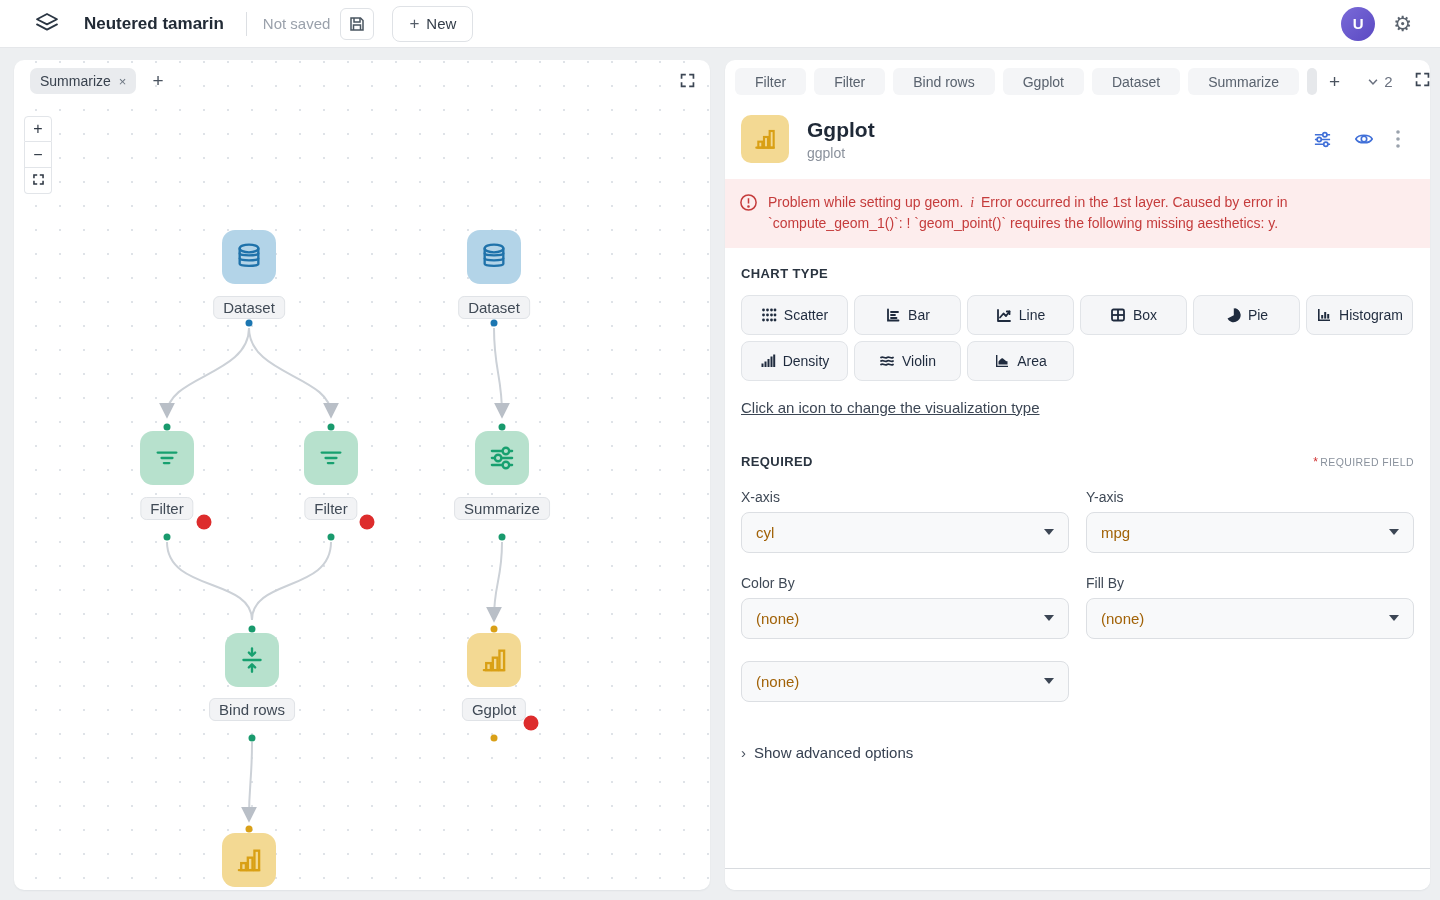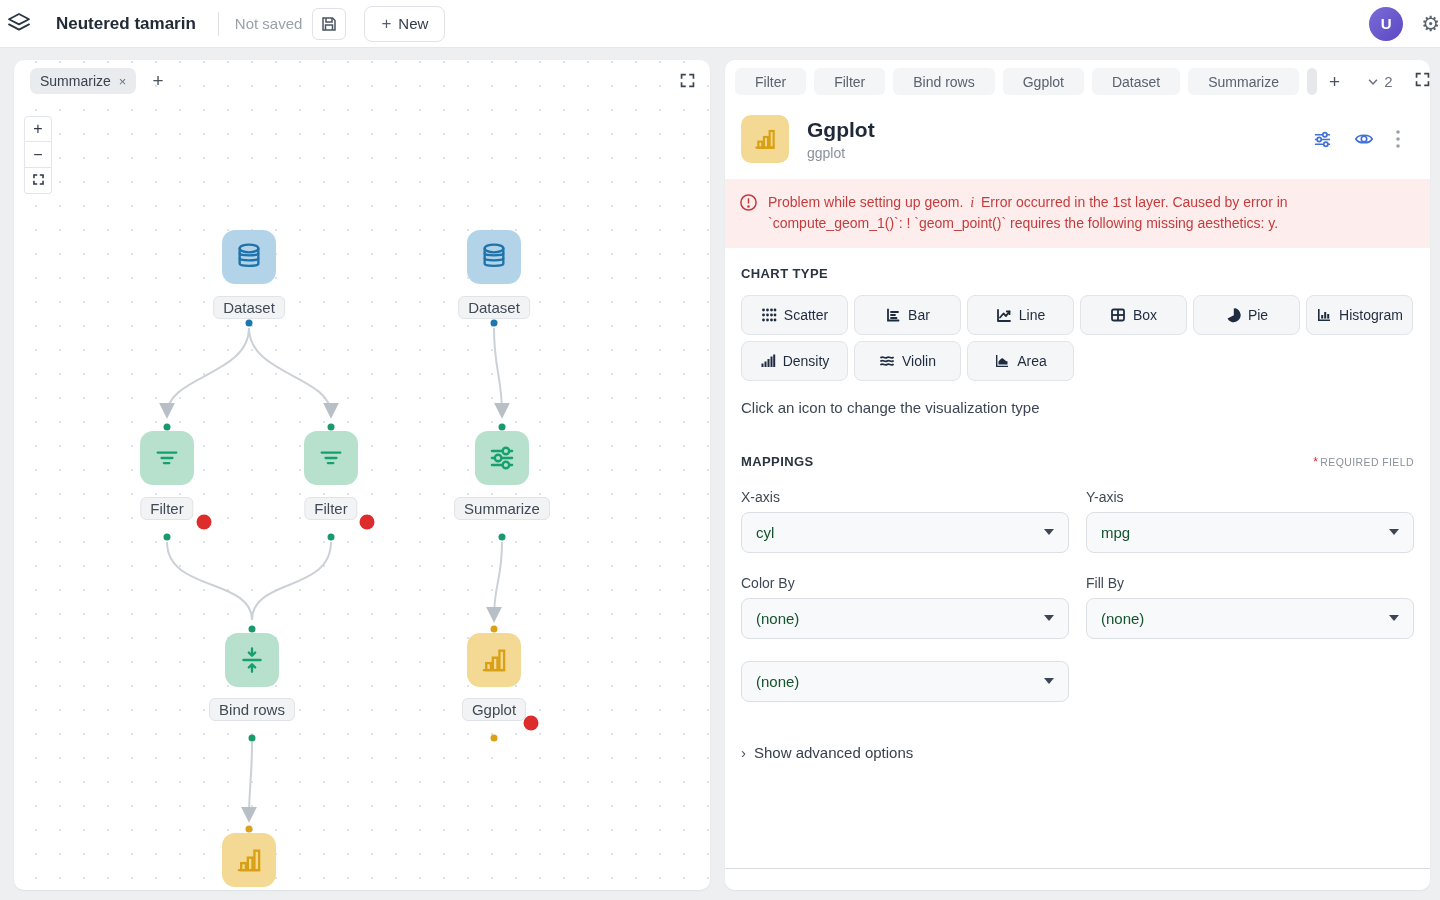--- a/index.html
+++ b/index.html
@@ -1,21 +1,21 @@
 <!DOCTYPE html>
 <html><head>
 <meta charset="utf-8">
 <style>
   * { margin:0; padding:0; box-sizing:border-box; }
   html,body { width:1440px; height:900px; overflow:hidden; background:#edeff1;
     font-family:"Liberation Sans","DejaVu Sans",sans-serif; color:#2b3440; }
 
   
   .topbar { position:absolute; top:0; left:0; width:1440px; height:48px; background:#fff;
-    border-bottom:1px solid #e5e7ea; display:flex; align-items:center; padding:0 0; z-index:10;}
+    border-bottom:1px solid #e5e7ea; display:flex; align-items:center; padding:0 28px; z-index:10;}
   .logo { width:30px; height:30px; display:flex; align-items:center; justify-content:center; margin-left:4px;}
   .doc-title { font-size:17px; font-weight:700; color:#222b36; margin-left:22px; }
   .tb-divider { width:1px; height:24px; background:#dcdfe3; margin:0 16px 0 22px; }
   .save-status { font-size:15px; color:#9aa1ab; margin-right:10px; }
   .icon-btn { border:1px solid #dfe2e6; border-radius:6px; background:#fff; width:34px; height:32px;
     display:flex; align-items:center; justify-content:center; cursor:pointer; }
   .new-btn { border:1px solid #dfe2e6; border-radius:8px; background:#fff; height:36px; padding:0 16px;
     display:flex; align-items:center; gap:7px; font-size:15px; color:#333d49; margin-left:18px; cursor:pointer;}
   .new-btn .plus { font-size:17px; color:#555e69; }
   .tb-right { margin-left:auto; display:flex; align-items:center; gap:18px; }
@@ -84,29 +84,29 @@
   .errtxt { font-size:14px; line-height:1.45; color:#c53c3c; }
   .err-i { font-style:italic; font-family:"Liberation Serif",serif; padding:0 3px; }
 
   .section { padding:0 16px; }
   .sec-heading { font-size:13px; font-weight:700; letter-spacing:.4px; color:#2a3440; }
   .charttype-head { margin-top:18px; }
   .ct-grid { display:flex; flex-wrap:wrap; gap:6px; margin-top:14px; width:676px; }
   .ct-btn { width:107px; height:40px; background:#f5f6f8; border:1px solid #e1e4e8; border-radius:8px;
     display:flex; align-items:center; justify-content:center; gap:7px; font-size:14px; color:#1f2b3e; cursor:pointer;}
   .ct-btn svg { flex:none; }
-  .hint { font-size:15px; color:#3c4654; margin-top:18px; }
+  .hint { font-size:15px; color:#3c4654; margin-top:18px;text-decoration:underline; }
 
   .map-head-row { display:flex; align-items:baseline; justify-content:space-between; margin-top:38px; }
   .req-note { font-size:10.5px; letter-spacing:.4px; color:#8a929d; }
   .req-note .star { color:#d03030; margin-right:2px; font-size:12px; }
   .fields { display:grid; grid-template-columns:328px 328px; column-gap:17px; row-gap:22px; margin-top:20px; }
   .field label { display:block; font-size:14px; color:#3f4956; margin-bottom:7px; cursor:default;}
   .select { height:41px; background:#f8f9fa; border:1px solid #dcdfe3; border-radius:8px; display:flex;
-    align-items:center; justify-content:space-between; padding:0 14px; font-size:15px; color:#14532d; cursor:pointer;}
+    align-items:center; justify-content:space-between; padding:0 14px; font-size:15px; color:#a16207; cursor:pointer;}
   .select .caret { width:0; height:0; border-left:5px solid transparent; border-right:5px solid transparent;
     border-top:6px solid #3c4654; }
 
   .advanced { display:flex; align-items:center; gap:8px; font-size:15px; color:#374151; margin-top:42px; cursor:pointer;}
   .advanced .chev { font-size:15px; color:#4a5360; }
   .panel-footer { position:absolute; left:0; bottom:0; width:100%; height:22px; border-top:1px solid #d8dbdf; background:#fff; }
 </style>
 </head>
 <body>
 
@@ -437,21 +437,21 @@
           <path d="M4.5 11.5 L4.5 8.5 C6.5 6.5 7.5 4.5 9 5.5 C11 6.8 12 9 13.5 8.2 L13.5 11.5 Z"></path>
         </svg>
         <span>Area</span>
       </button>
     </div>
     <div class="hint">Click an icon to change the visualization type</div>
   </div>
 
   <div class="section">
     <div class="map-head-row">
-      <span class="sec-heading">MAPPINGS</span>
+      <span class="sec-heading">REQUIRED</span>
       <span class="req-note">
         <span class="star">*</span><span>REQUIRED FIELD</span>
       </span>
     </div>
 
     <div class="fields">
       <div class="field">
         <label>X-axis</label>
         <div class="select">
           <span>cyl</span>

